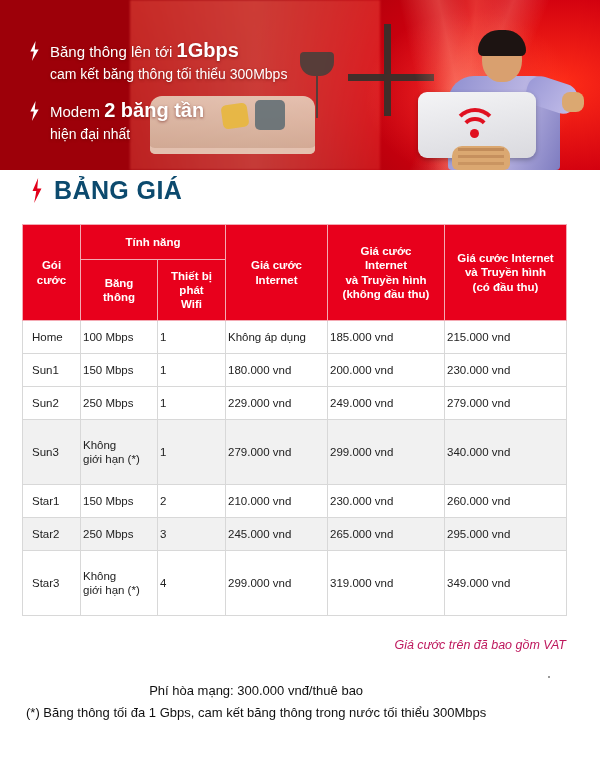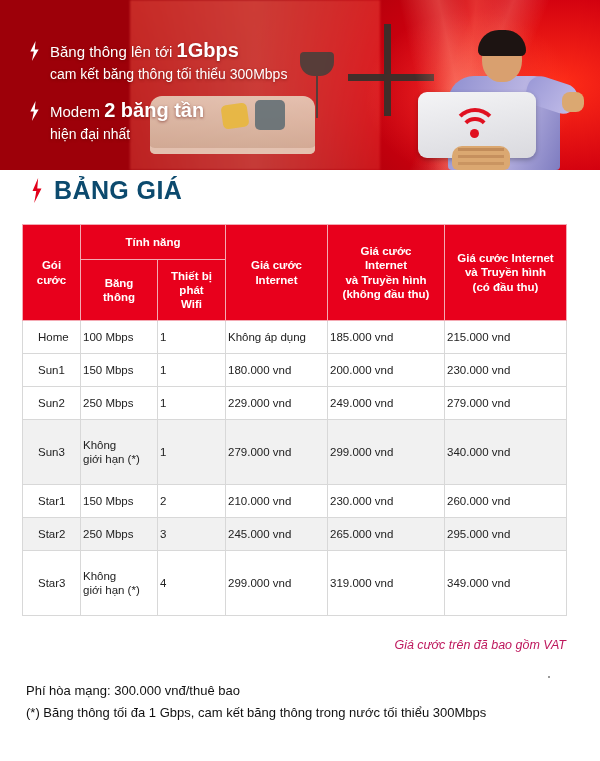--- a/index.html
+++ b/index.html
@@ -175,34 +175,34 @@
   table.price thead th.tall{height:84px;}
   table.price thead th.feat{height:28px;}
   table.price thead th.sub{height:54px;}
 
   table.price tbody td{
     border:1px solid #d8d8d8;
     text-align:left;vertical-align:middle;
     padding:4px 2px;line-height:1.25;
     background:#ffffff;font-size:11.5px;
   }
-  table.price tbody td.pkg{text-align:left;padding-left:15px;}
+  table.price tbody td.pkg{text-align:left;padding-left:9px;}
   table.price tbody tr.alt td{background:#f1f1f1;}
   table.price tbody tr.r-short td{height:24px;}
   table.price tbody tr.r-tall td{height:56px;}
 
   .note-vat{
     position:absolute;right:34px;top:638px;
     font-size:12.5px;color:#be185d;font-style:italic;
   }
   .foot{
     position:absolute;left:26px;top:680px;
     font-size:13px;color:#111;line-height:1.72;
   }
-  .foot div{white-space:nowrap;}
+  .foot div{white-space:nowrap;text-align:center;}
   .speck{position:absolute;left:548px;top:676px;width:2px;height:2px;background:#9a9a9a;}
 </style>
 </head>
 <body>
 
 <div class="banner">
   <div class="banner-bg"></div>
   <div class="room"></div>
   <div class="sofa"></div>
   <div class="cushion"></div>

